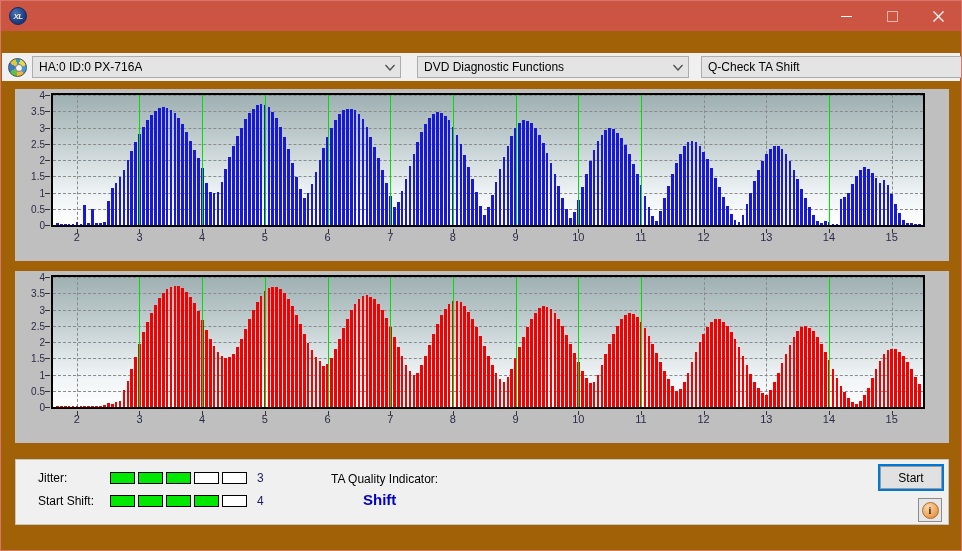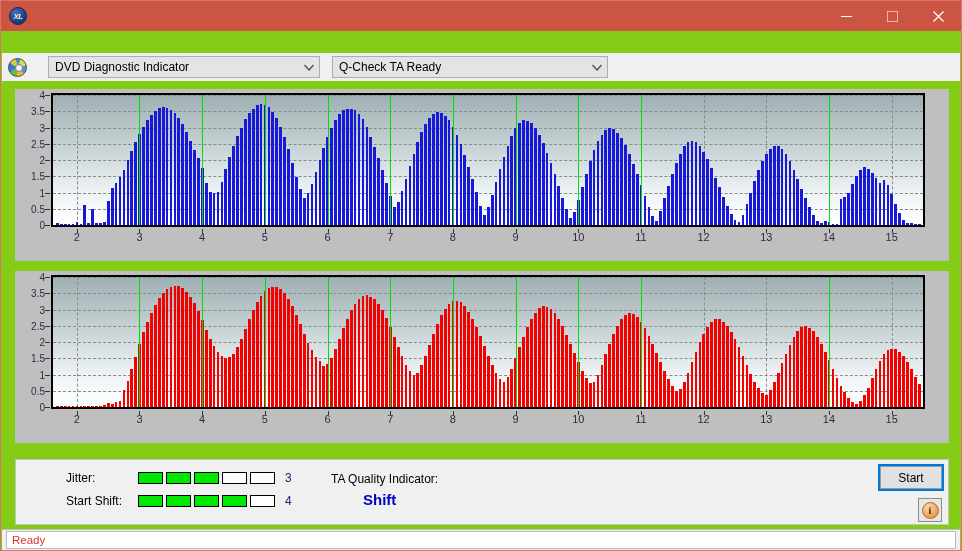--- a/index.html
+++ b/index.html
@@ -6,21 +6,21 @@
   html, body {
     margin: 0; padding: 0;
     width: 962px; height: 551px;
     font-family: "Liberation Sans", sans-serif;
     background: #ffffff;
     overflow: hidden;
   }
   #app {
     position: relative;
     width: 962px; height: 551px;
-    background: #84cc16;
+    background: #a16207;
     border: 1px solid #d9766b;
     overflow: hidden;
   }
 
   
   #titlebar {
     position: absolute; left: 0; top: 0; width: 960px; height: 30px;
     background: #cb5442;
     display: flex; align-items: center;
   }
@@ -161,21 +161,21 @@
     position: absolute; left: 14px; top: 458px; width: 934px; height: 66px;
     background: #f0f0f0;
     border: 1px solid #c4c4c4;
   }
   .meter-row {
     position: absolute; display: flex; align-items: center;
   }
   #jitter-row { left: 22px; top: 11px; }
   #peak-row   { left: 22px; top: 34px; }
   .meter-label {
-    width: 72px; font-size: 12px; color: #000000; margin-left: 28px;
+    width: 72px; font-size: 12px; color: #000000;
   }
   .meter-cells { display: flex; }
   .cell {
     width: 25px; height: 12px;
     border: 1px solid #000000;
     margin-right: 3px;
     background: #ffffff;
   }
   .cell.on { background: #00e800; }
   .meter-value {
@@ -251,30 +251,38 @@
       <svg width="11" height="11" viewBox="0 0 11 11">
           <line x1="0.5" y1="0.5" x2="10.5" y2="10.5" stroke="#fff" stroke-width="1.2"></line>
           <line x1="10.5" y1="0.5" x2="0.5" y2="10.5" stroke="#fff" stroke-width="1.2"></line>
         </svg>
     </div>
   </div>
 
 
   <div id="toolbar">
     <div id="disc-icon"></div>
+    <div class="combo" id="combo-drive">
+      <span class="combo-text">HA:0 ID:0  PX-716A</span>
+      <span class="combo-arrow">
+        <svg width="10" height="7" viewBox="0 0 10 7">
+            <polyline points="0.5,1 5,6 9.5,1" fill="none" stroke="#4a4a4a" stroke-width="1.2"></polyline>
+          </svg>
+      </span>
+    </div>
     <div class="combo" id="combo-func">
-      <span class="combo-text">DVD Diagnostic Indicator</span>
+      <span class="combo-text">DVD Diagnostic Functions</span>
       <span class="combo-arrow">
         <svg width="10" height="7" viewBox="0 0 10 7">
             <polyline points="0.5,1 5,6 9.5,1" fill="none" stroke="#4a4a4a" stroke-width="1.2"></polyline>
           </svg>
       </span>
     </div>
     <div class="combo" id="combo-test">
-      <span class="combo-text">Q-Check TA Ready</span>
+      <span class="combo-text">Q-Check TA Shift</span>
       <span class="combo-arrow">
         <svg width="10" height="7" viewBox="0 0 10 7">
             <polyline points="0.5,1 5,6 9.5,1" fill="none" stroke="#4a4a4a" stroke-width="1.2"></polyline>
           </svg>
       </span>
     </div>
   </div>
 
   <div class="chartpanel" id="chart1">
     <div class="ylabels">
@@ -923,17 +931,14 @@
 
     <div id="start-button">
       <span>Start</span>
     </div>
 
     <div id="info-button">
       <span id="info-glyph">i</span>
     </div>
   </div>
 
-  <div id="statusbar">
-    <div id="status-inner">Ready</div>
-  </div>
 
 </div>
 
 </body></html>

